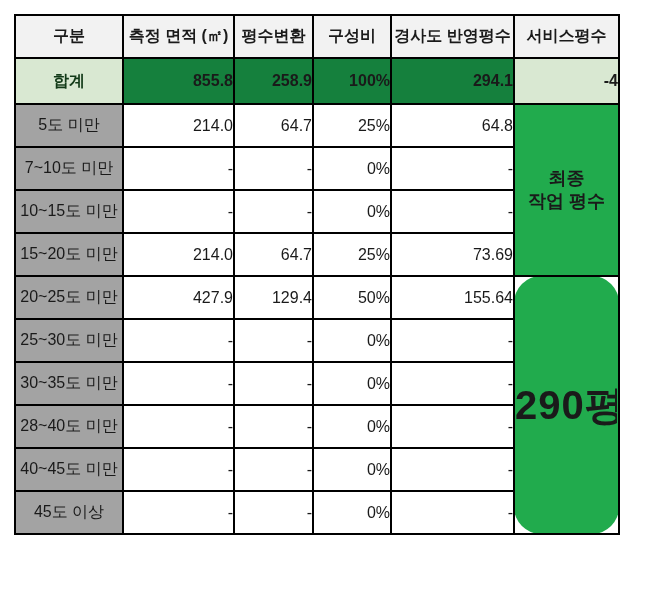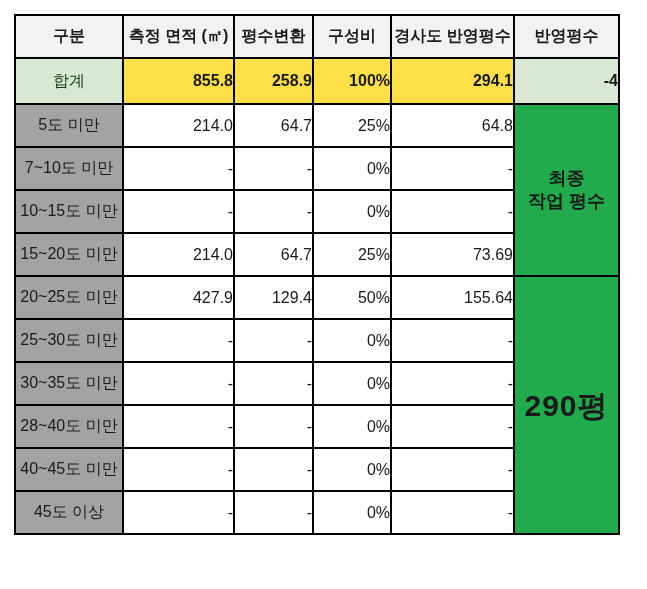--- a/index.html
+++ b/index.html
@@ -36,54 +36,55 @@
   tr.header-row th {
     background: #f2f2f2;
     font-weight: bold;
     text-align: center;
     height: 41px;
     font-size: 16px;
   }
   tr.total-row td {
     background: #d9e8d2;
     height: 44px;
+    font-weight: bold;
   }
   tr.total-row td.num { font-weight: bold; }
   tr.data-row { height: 43px; }
   td.cat {
     background: #a3a3a3;
     text-align: center;
     font-size: 16px;
   }
   tr.total-row td.cat {
     background: #d9e8d2;
     color: #123a18;
   }
   td.num {
     text-align: right;
     padding-right: 10px;
     background: #ffffff;
   }
-  tr.total-row td.num { background: #fde047; }
+  tr.total-row td.num { background: #15803d; }
   td.service-neg {
     color: #e02424;
     font-weight: bold;
     text-align: right;
     padding-right: 8px;
   }
   td.green-merge {
     background: #21ab4d;
     color: #ffffff;
     font-weight: bold;
     text-align: center;
     vertical-align: middle;
     line-height: 1.3;
   }
   td.green-merge .line { font-size: 18px; }
-  td.green-merge.big-val { font-size: 30px; letter-spacing: 1px; }
+  td.green-merge.big-val { font-size: 40px; letter-spacing: 1px; border-radius: 27px; }
 </style>
 </head>
 <body>
 
 <div class="canvas">
   <table class="slope-table">
     <colgroup>
       <col style="width:108px">
       <col style="width:111px">
       <col style="width:79px">
@@ -92,21 +93,21 @@
       <col style="width:105px">
     </colgroup>
 
     <tbody>
         <tr class="header-row">
       <th>구분</th>
       <th>측정 면적 (㎡)</th>
       <th>평수변환</th>
       <th>구성비</th>
       <th>경사도 반영평수</th>
-      <th>반영평수</th>
+      <th>서비스평수</th>
     </tr>
 
     <tr class="total-row">
       <td class="cat" style="text-align:center">합계</td>
       <td class="num">855.8</td>
       <td class="num">258.9</td>
       <td class="num">100%</td>
       <td class="num">294.1</td>
       <td class="service-neg">-4</td>
     </tr>

